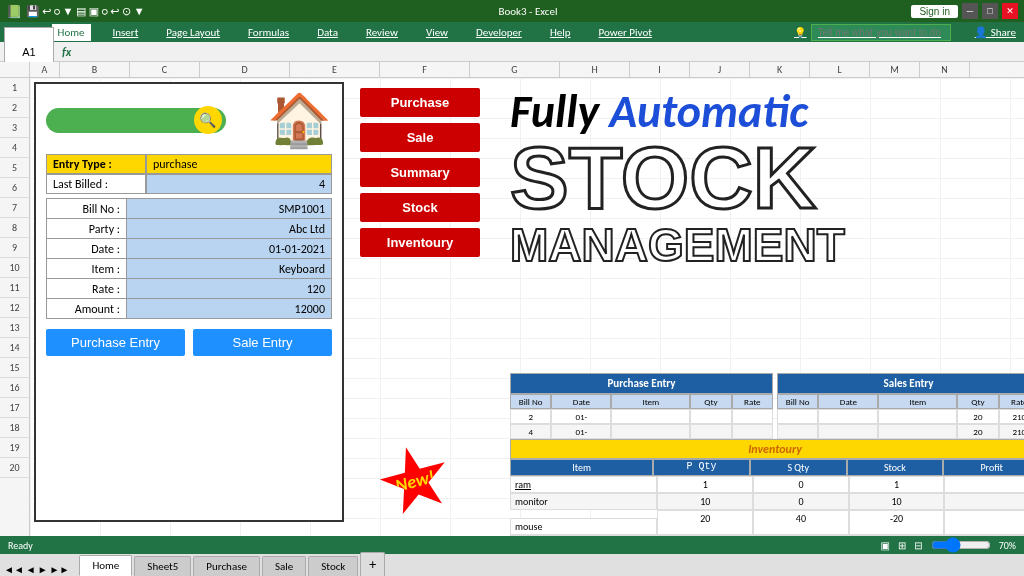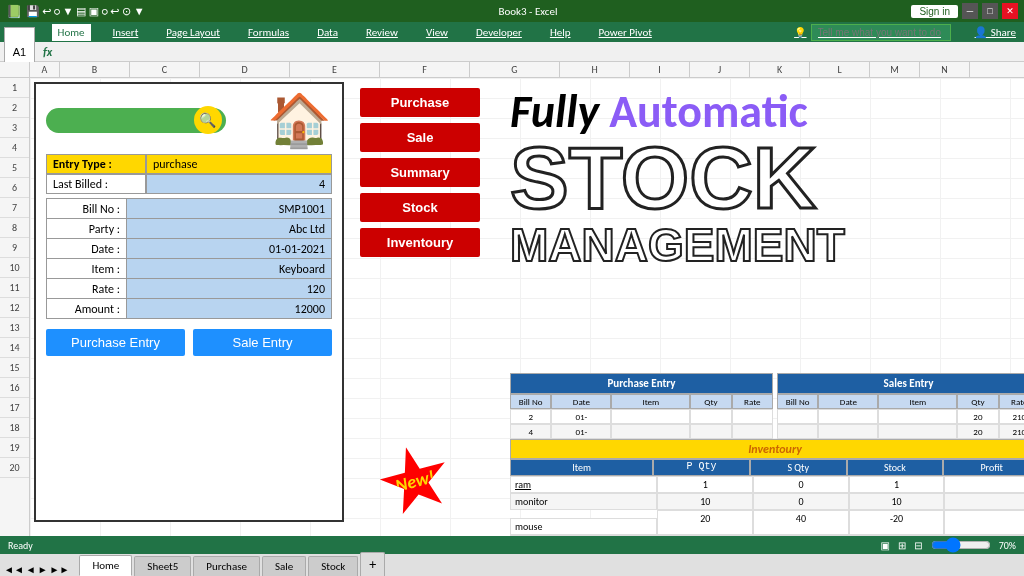--- a/index.html
+++ b/index.html
@@ -306,21 +306,22 @@
       line-height: 1;
       display: flex;
       gap: 10px;
       align-items: baseline;
     }
     .fully-word {
       color: black;
       font-style: italic;
     }
     .automatic-word {
-      color: #8b5cf6;
+      color: #1d4ed8;
+      font-style: italic;
     }
 
     
     .tables-area {
       position: absolute;
       top: 295px;
       left: 480px;
       width: 530px;
     }
 
@@ -403,21 +404,21 @@
   <span class="ribbon-tab">Help</span>
   <span class="ribbon-tab">Power Pivot</span>
   <div class="ribbon-search">
     <span>💡</span>
     <input type="text" style="background: rgb(46, 139, 87); border: 1px solid rgb(76, 175, 76); color: white; padding: 2px 6px; font-size: 10px;" placeholder="Tell me what you want to do">
   </div>
   <span style="margin-left:8px;cursor:pointer;">👤 Share</span>
 </div>
 
 <div class="formula-bar">
-  <input class="name-box" value="A1" style="width: 31px; border: 1px solid rgb(170, 170, 170); padding: 18px 3px; font-size: 11px;">
+  <input class="name-box" value="A1" style="width: 50px; border: 1px solid rgb(170, 170, 170); padding: 18px 3px; font-size: 11px;">
   <span style="color:#217346;font-style:italic;font-weight:bold;font-size:12px;margin:0 4px;">fx</span>
   <div style="flex:1;border-left:1px solid #ccc;padding-left:4px;"></div>
 </div>
 
 <div style="position:relative;width:1024px;height:calc(576px - 22px - 20px - 20px);">
 
   <div class="col-headers" style="display:flex;height:16px;background:#f5f5f5;border-bottom:1px solid #ccc;">
     <div style="width:30px;min-width:30px;border-right:1px solid #ccc;"></div>
     <div class="col-header" style="width:30px;">A</div>
     <div class="col-header" style="width:70px;">B</div>

